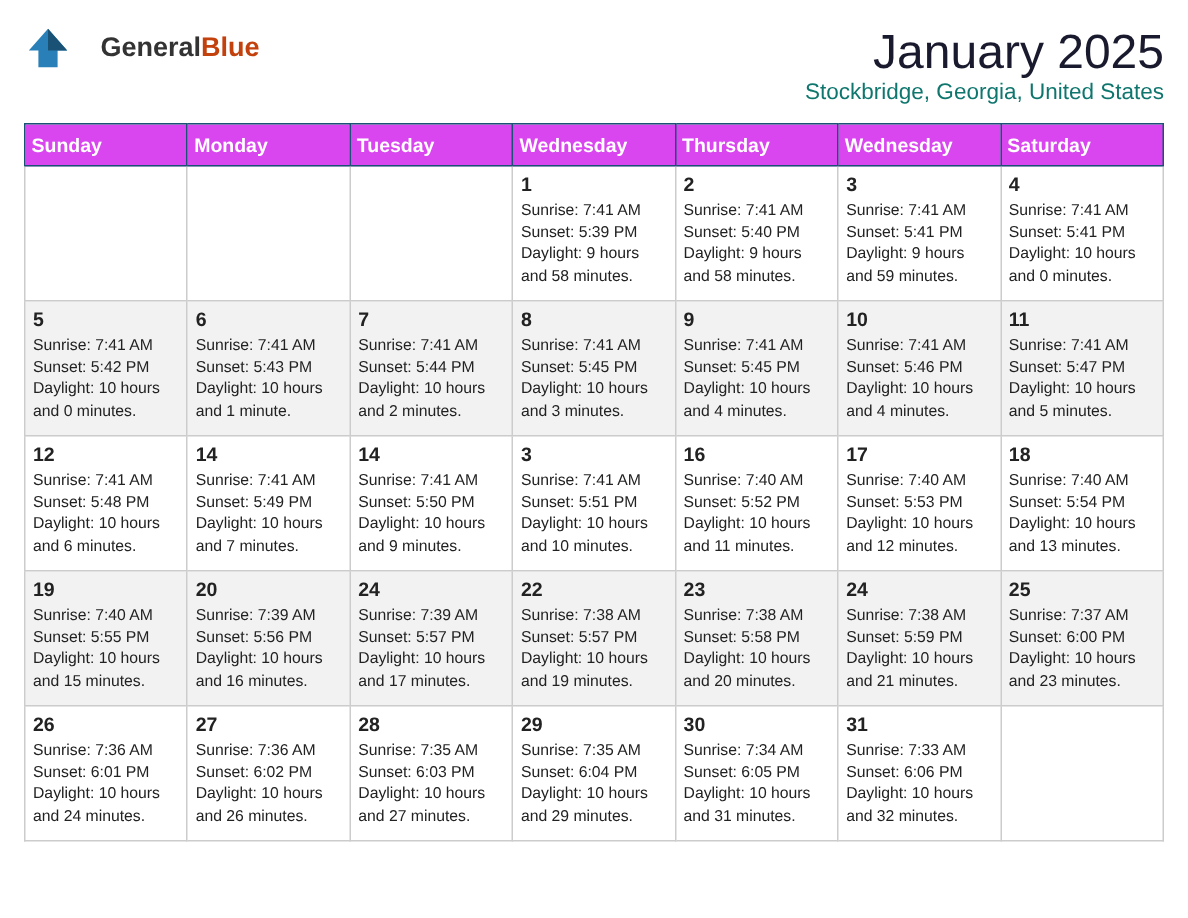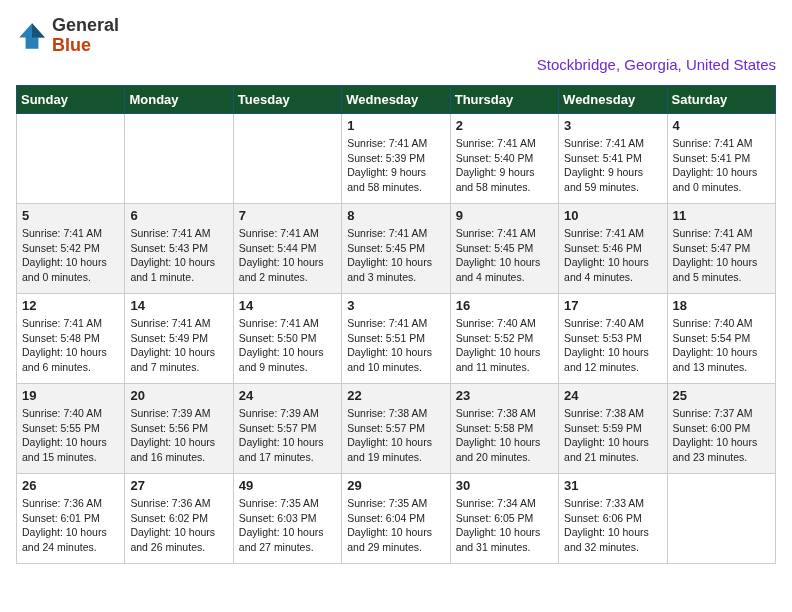--- a/index.html
+++ b/index.html
@@ -16,22 +16,23 @@
       align-items: flex-start;
       margin-bottom: 12px;
     }
     .logo {
       display: flex;
       align-items: center;
       gap: 4px;
     }
     .logo-text {
       display: flex;
-      flex-direction: column;
+      flex-direction: row;
       line-height: 1.1;
+      margin-left: 15px;
     }
     .logo-general {
       font-size: 18px;
       font-weight: bold;
       color: #333;
     }
     .logo-blue {
       font-size: 18px;
       font-weight: bold;
       color: #c2410c;
@@ -43,30 +44,29 @@
     .title-block {
       text-align: right;
     }
     .month-title {
       font-size: 32px;
       font-weight: normal;
       color: #1a1a2e;
     }
     .location {
       font-size: 15px;
-      color: #6d28d9;
-      margin-top: 40px;
+      color: #0f766e;
     }
     table {
       width: 100%;
       border-collapse: collapse;
       border: 1px solid #ccc;
     }
     th {
-      background: #14532d;
+      background: #d946ef;
       color: #fff;
       font-size: 13px;
       font-weight: bold;
       padding: 6px 4px;
       text-align: left;
       border: 1px solid #1a5276;
     }
     td {
       vertical-align: top;
       border: 1px solid #ccc;
@@ -107,20 +107,21 @@
     <svg class="logo-icon" viewBox="0 0 40 40" xmlns="http://www.w3.org/2000/svg">
       <polygon points="20,4 36,22 28,22 28,36 12,36 12,22 4,22" fill="#2980b9"></polygon>
       <polygon points="20,4 36,22 20,22" fill="#1a5276"></polygon>
     </svg>
     <div class="logo-text">
       <span class="logo-general">General</span>
       <span class="logo-blue">Blue</span>
     </div>
   </div>
   <div class="title-block">
+    <div class="month-title">January 2025</div>
     <div class="location">Stockbridge, Georgia, United States</div>
   </div>
 </div>
 
 <table>
   <thead>
     <tr id="header-row">
         <th>Sunday</th>
         <th>Monday</th>
         <th>Tuesday</th>
@@ -245,21 +246,21 @@
       <tr>
         <td>
           <span class="day-num">26</span>
           <div class="cell-info">Sunrise: 7:36 AM<br>Sunset: 6:01 PM<br>Daylight: 10 hours<br>and 24 minutes.</div>
         </td>
         <td>
           <span class="day-num">27</span>
           <div class="cell-info">Sunrise: 7:36 AM<br>Sunset: 6:02 PM<br>Daylight: 10 hours<br>and 26 minutes.</div>
         </td>
         <td>
-          <span class="day-num">49</span>
+          <span class="day-num">28</span>
           <div class="cell-info">Sunrise: 7:35 AM<br>Sunset: 6:03 PM<br>Daylight: 10 hours<br>and 27 minutes.</div>
         </td>
         <td>
           <span class="day-num">29</span>
           <div class="cell-info">Sunrise: 7:35 AM<br>Sunset: 6:04 PM<br>Daylight: 10 hours<br>and 29 minutes.</div>
         </td>
         <td>
           <span class="day-num">30</span>
           <div class="cell-info">Sunrise: 7:34 AM<br>Sunset: 6:05 PM<br>Daylight: 10 hours<br>and 31 minutes.</div>
         </td>

